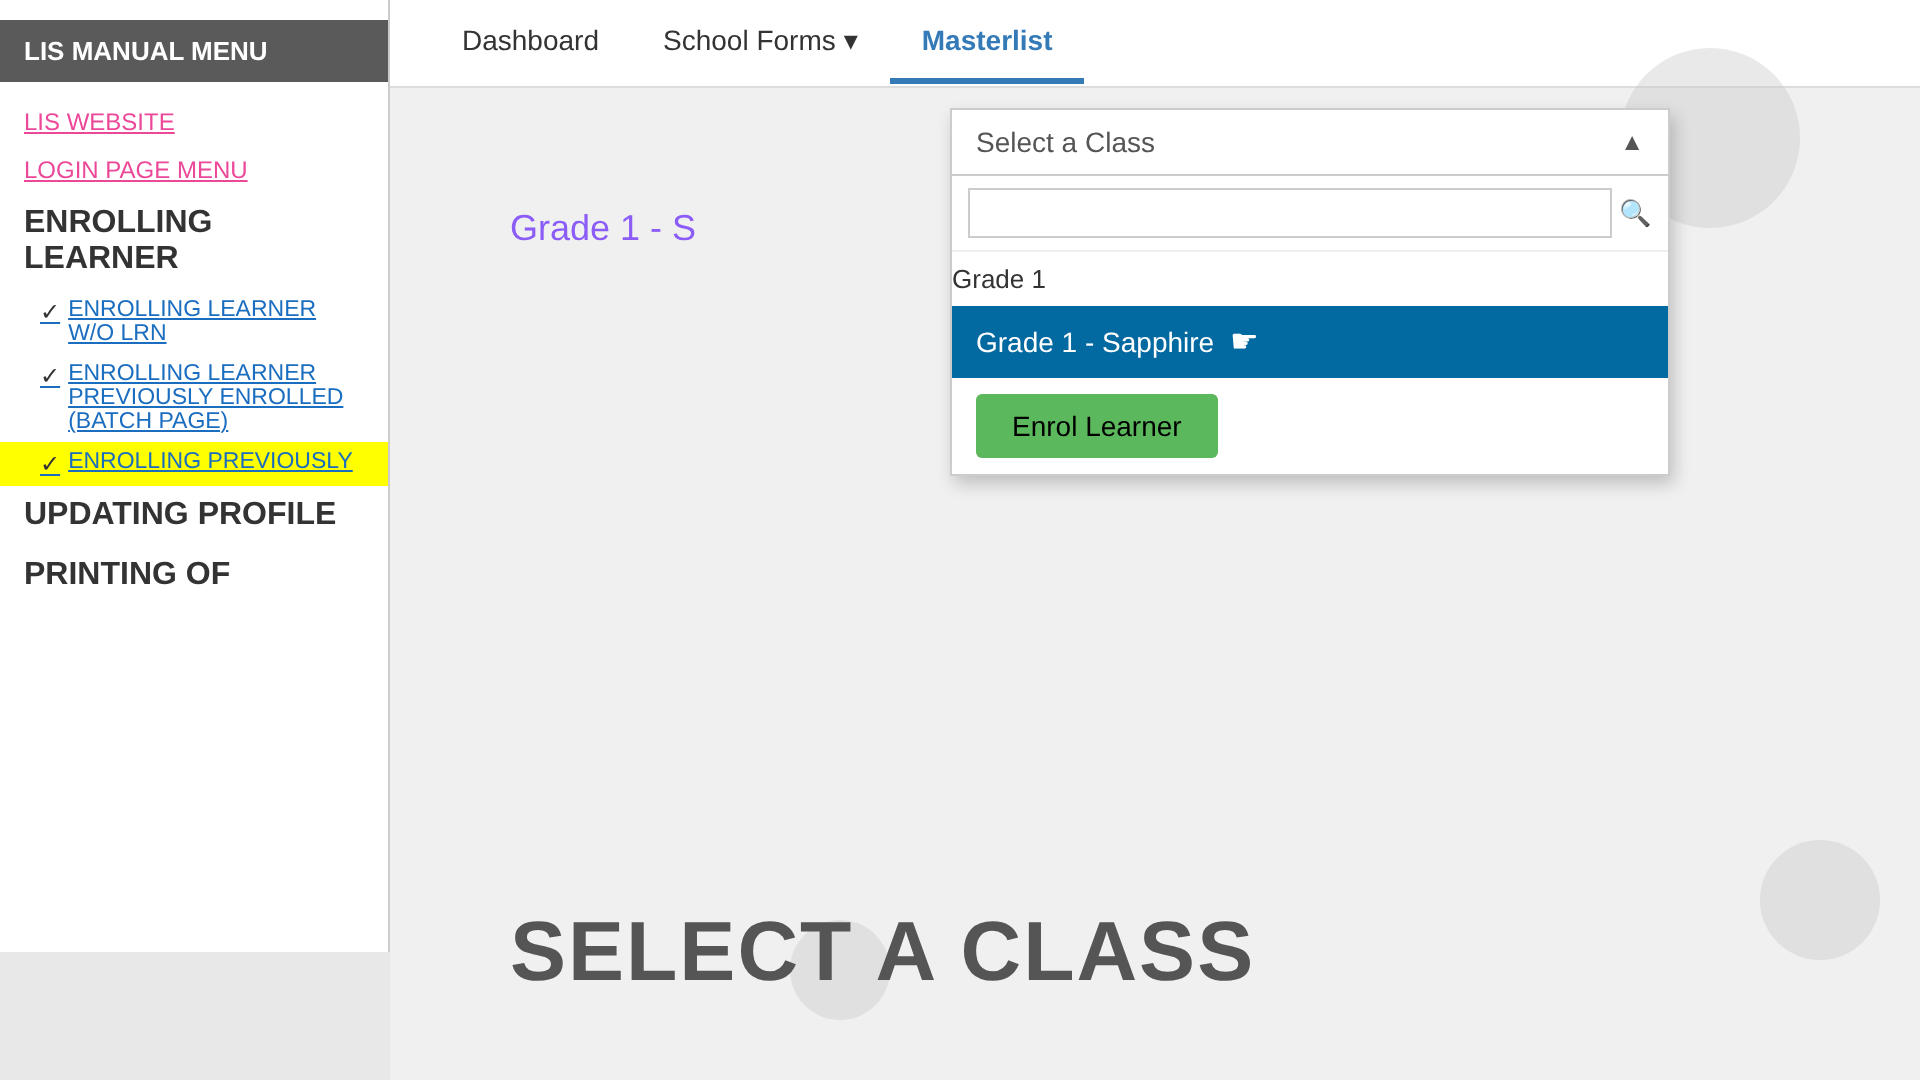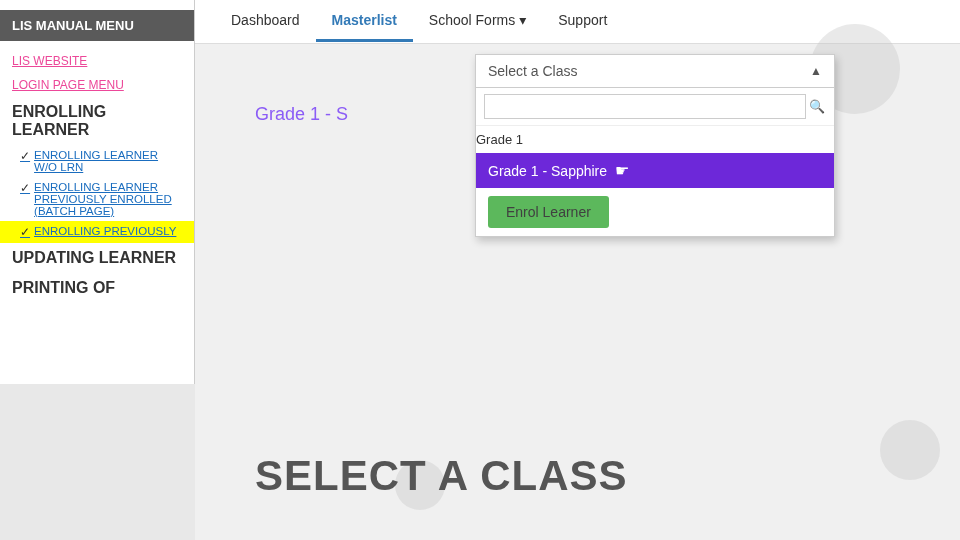--- a/index.html
+++ b/index.html
@@ -13,21 +13,21 @@
     }
 
     
     .sidebar {
       width: 195px;
       min-width: 195px;
       background: #ffffff;
       border-right: 1px solid #ccc;
       padding: 10px 0;
       overflow-y: auto;
-      height: 384px;
+      height: 476px;
     }
 
     .sidebar-header {
       background: #5a5a5a;
       color: white;
       padding: 8px 12px;
       font-size: 13px;
       font-weight: bold;
       margin-bottom: 8px;
     }
@@ -195,29 +195,29 @@
     }
 
     .dropdown-option {
       padding: 8px 12px;
       font-size: 14px;
       cursor: pointer;
       color: #333;
     }
 
     .dropdown-option.selected {
-      background: #6d28d9;
+      background: #0369a1;
       color: white;
     }
 
     
     .enrol-btn {
       display: inline-block;
       background: #5cb85c;
-      color: #404040;
+      color: #000000;
       padding: 8px 18px;
       margin: 8px 12px;
       font-size: 14px;
       border: none;
       border-radius: 3px;
       cursor: pointer;
     }
 
     
     .blob {
@@ -259,42 +259,39 @@
   <div class="sidebar-list-item">
     <span class="check">✓</span>
     <span>ENROLLING LEARNER PREVIOUSLY ENROLLED (BATCH PAGE)</span>
   </div>
   <div class="sidebar-list-item sidebar-item-highlighted">
     <span class="check">✓</span>
     <span>ENROLLING PREVIOUSLY</span>
   </div>
 
   <div class="sidebar-section-title">
-    <span>UPDATING LEARNER</span>
+    <span>UPDATING PROFILE</span>
   </div>
   <div class="sidebar-section-title">
     <span>PRINTING OF</span>
   </div>
 </div>
 
 <div class="main-area">
 
   <div class="top-nav">
     <div class="nav-item">
       <span>Dashboard</span>
     </div>
-    <div class="nav-item active">
-      <span>Masterlist</span>
-    </div>
     <div class="nav-item nav-item-dropdown">
       <span>School Forms</span>
       <span>▾</span>
     </div>
-    <div class="nav-item">
-      <span>Support</span>
+    <div class="nav-item active">
+      <span>Masterlist</span>
     </div>
   </div>
 
   <div class="content-area">
 
     <div class="blob" style="width:90px;height:90px;top:-20px;right:60px;"></div>
     <div class="blob" style="width:60px;height:60px;bottom:60px;right:20px;"></div>
     <div class="blob" style="width:50px;height:50px;bottom:30px;left:200px;"></div>
 
     <div class="grade-bg-text">

